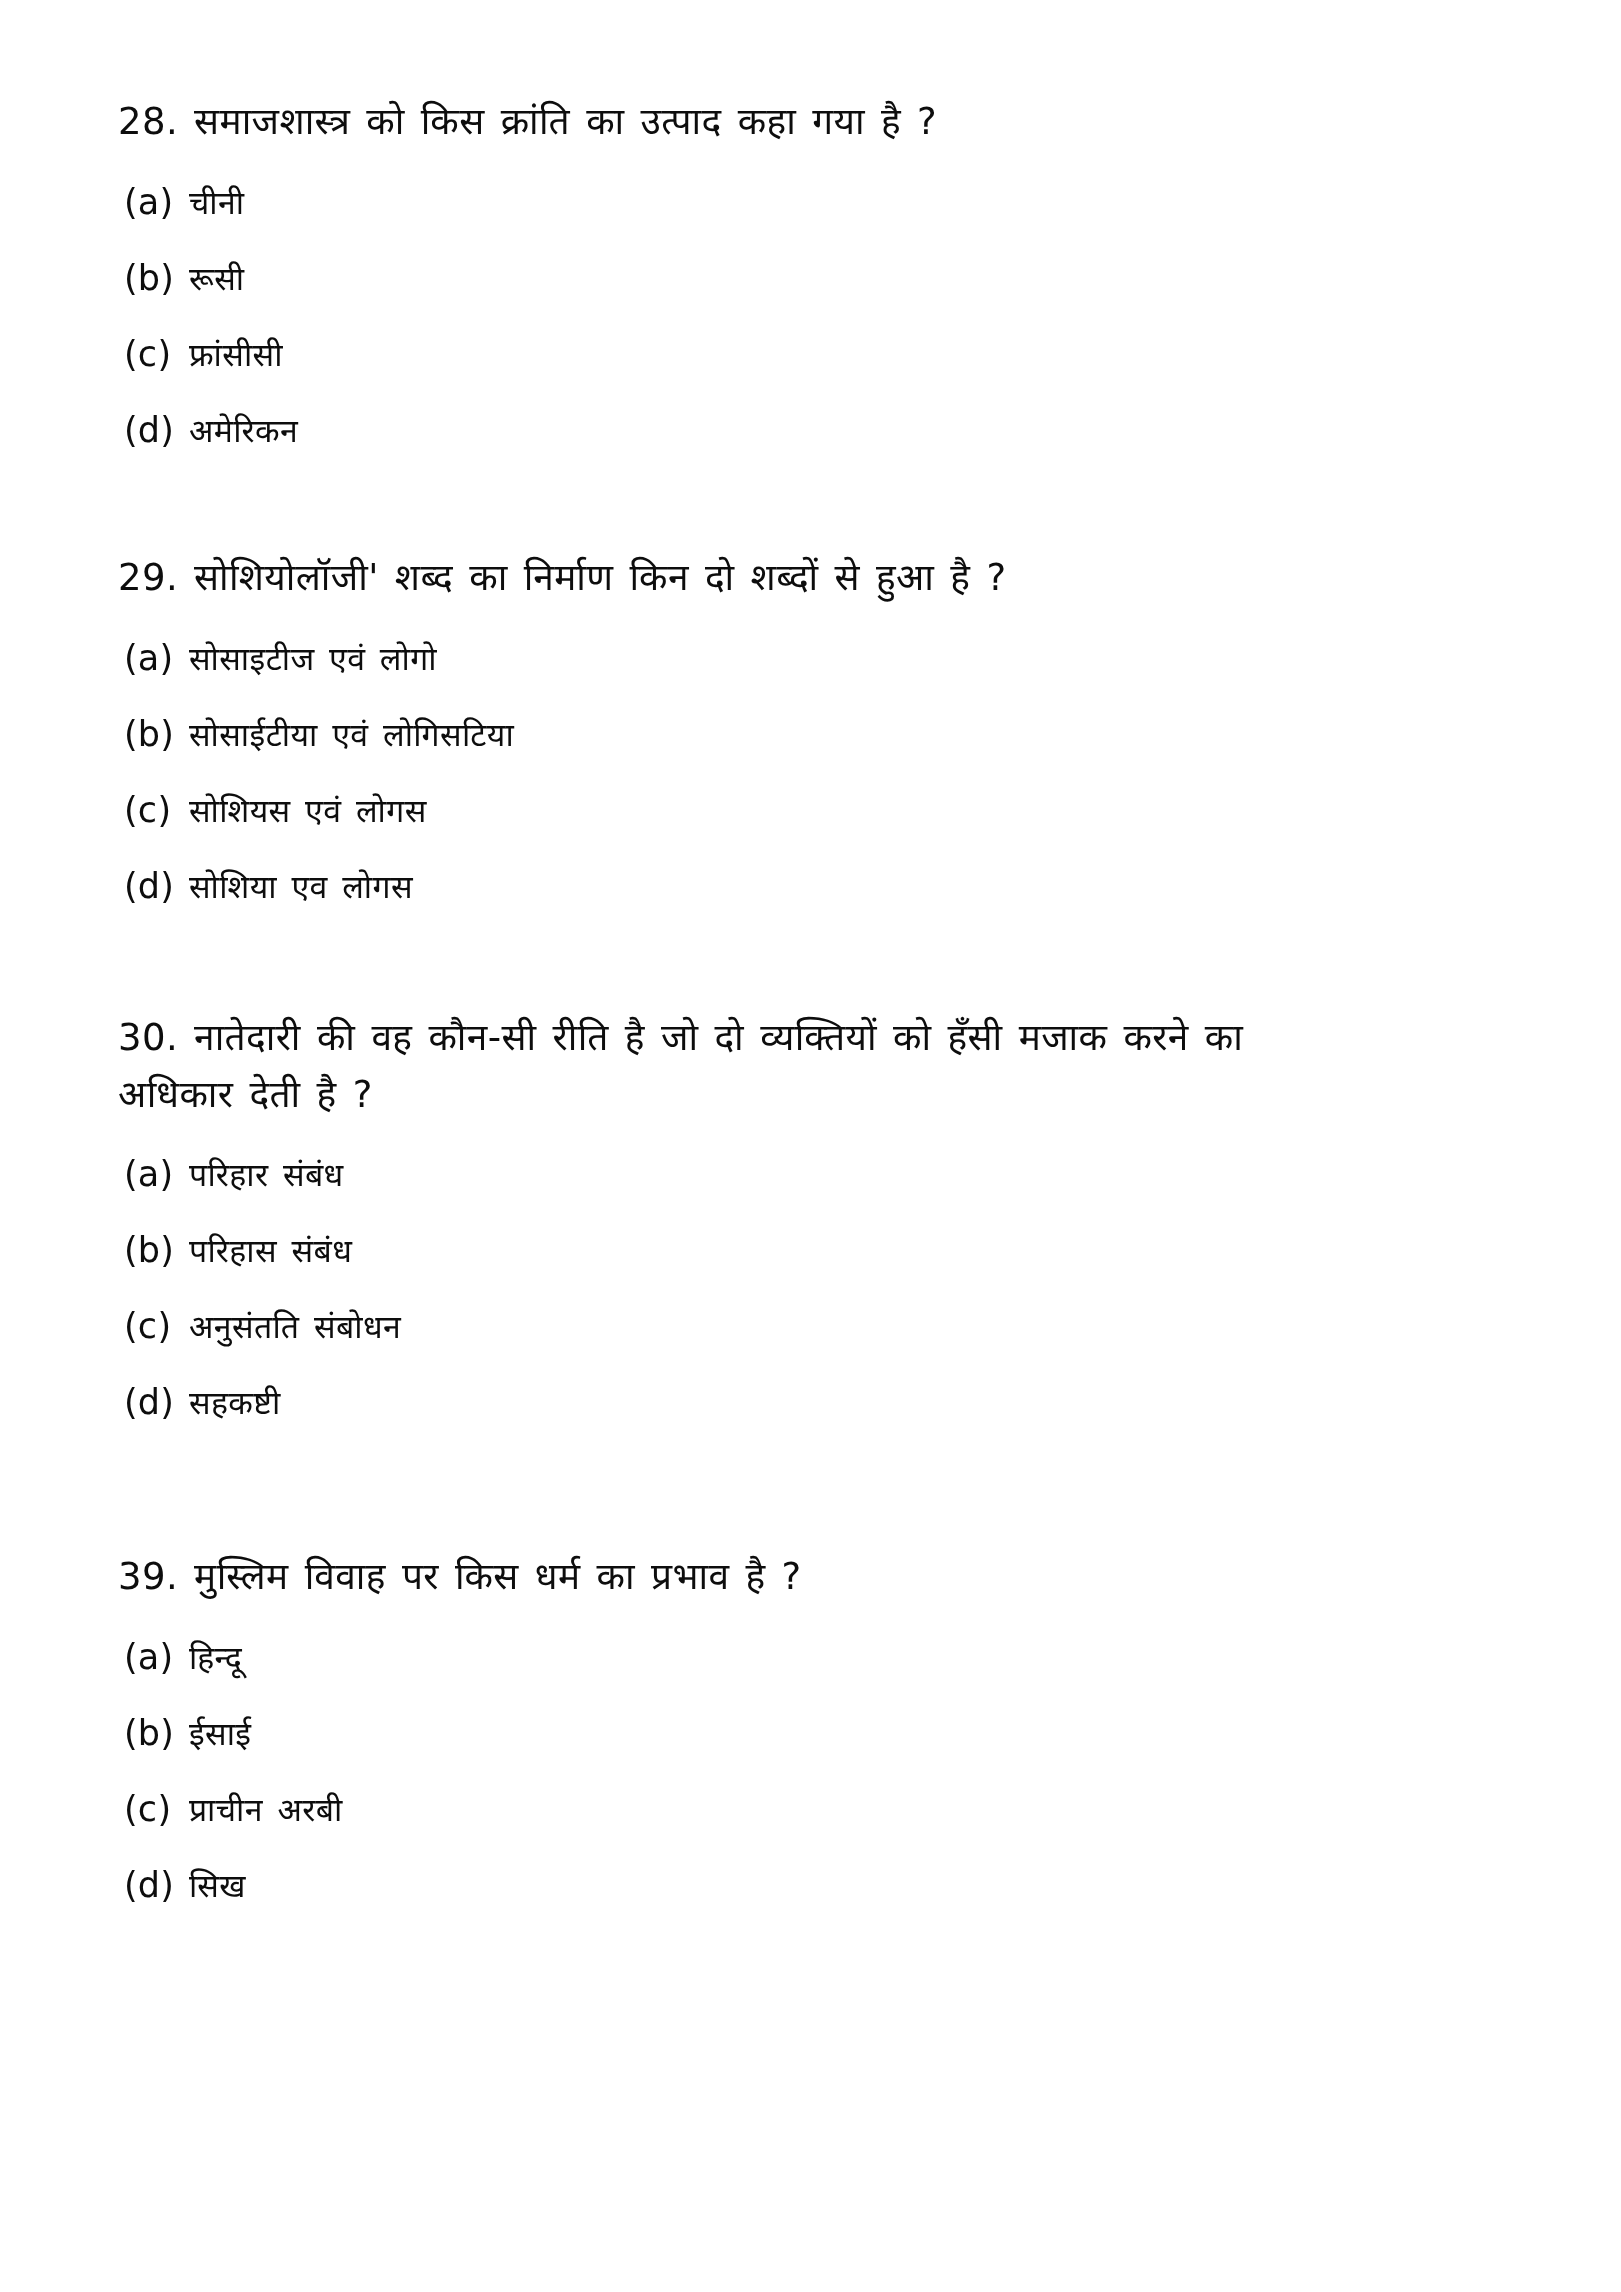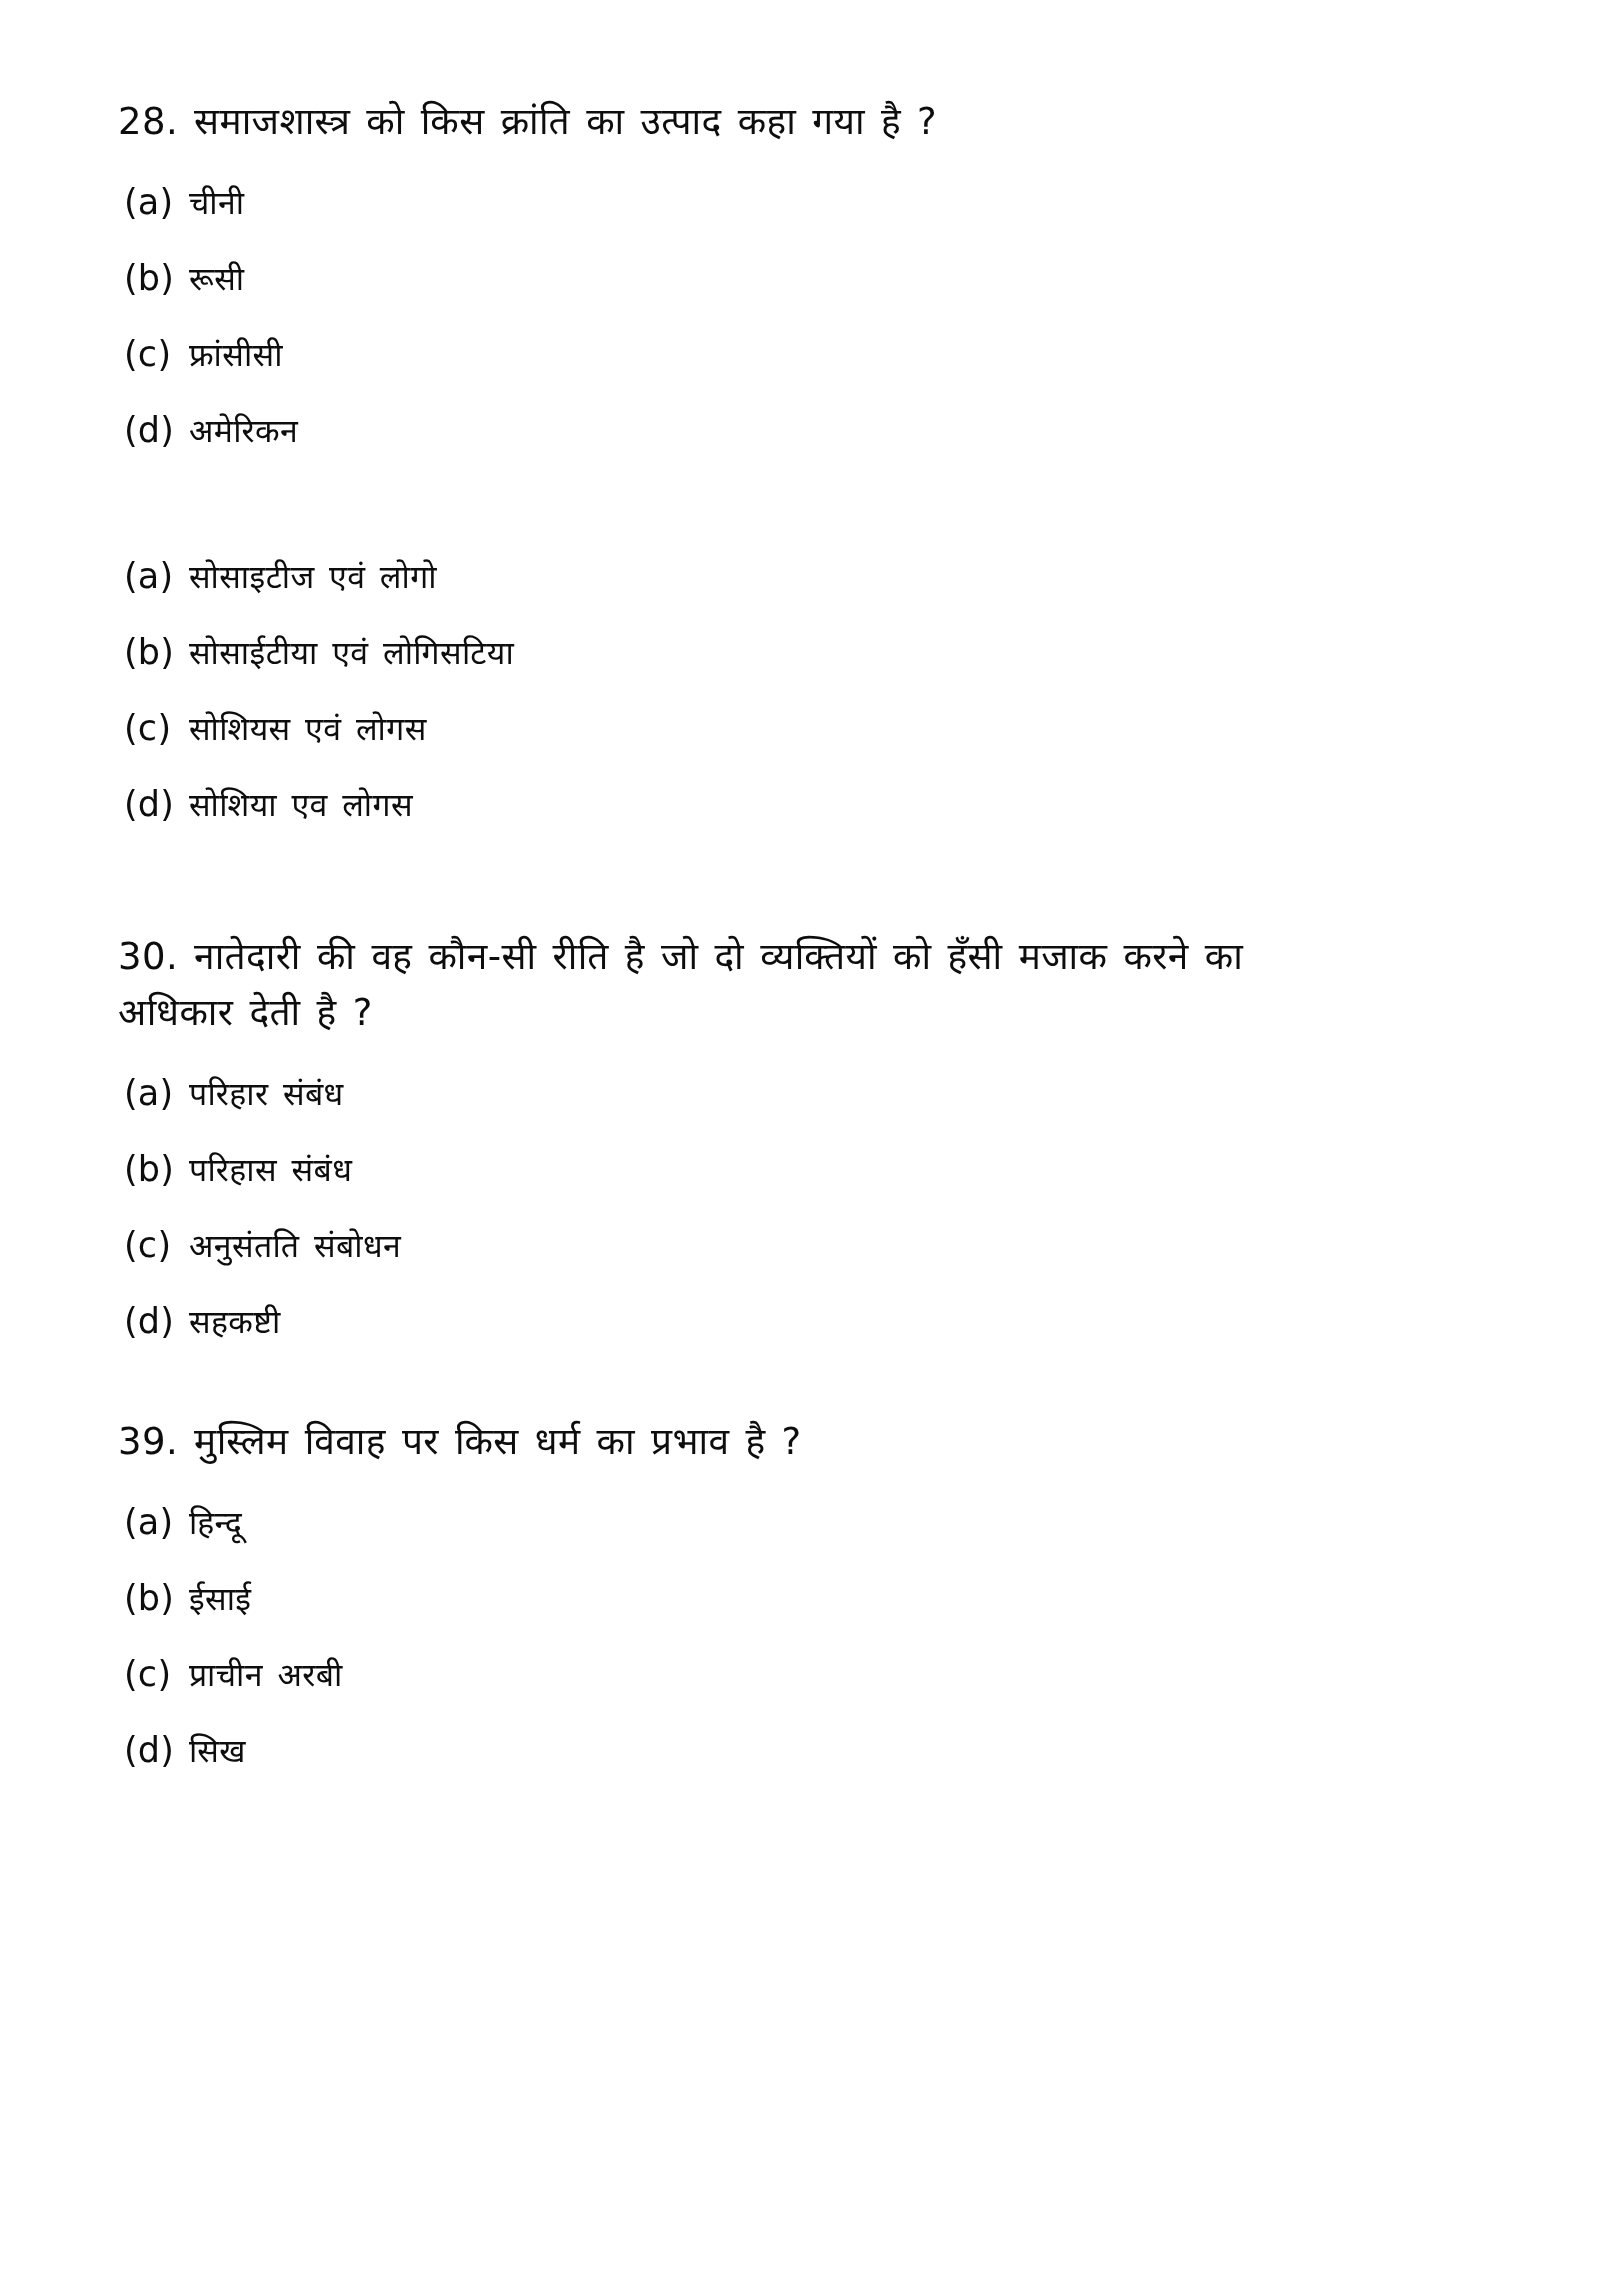--- a/index.html
+++ b/index.html
@@ -75,21 +75,21 @@
     font-size: 32px;
     line-height: 1.5;
     color: #0d0d0d;
     letter-spacing: 0.4px;
     word-spacing: 3.9px;
   }
 
   
   .question-block[data-qindex="0"] { margin-bottom: 94px; }
   .question-block[data-qindex="1"] { margin-bottom: 98px; }
-  .question-block[data-qindex="2"] { margin-bottom: 67px; }
+  .question-block[data-qindex="2"] { margin-bottom: 120px; }
 </style>
 </head>
 <body>
 
 <div class="page">
   <div class="questions">
 
     <div class="question-block" data-qindex="0">
       <p class="question-text">28. समाजशास्त्र को किस क्रांति का उत्पाद कहा गया है  ?</p>
       <ul class="options">
@@ -106,20 +106,21 @@
           <span class="option-text">फ्रांसीसी</span>
         </li>
         <li class="option-row">
           <span class="option-label">(d)</span>
           <span class="option-text">अमेरिकन</span>
         </li>
       </ul>
     </div>
 
     <div class="question-block" data-qindex="1">
+      <p class="question-text">29. सोशियोलॉजी' शब्द का निर्माण किन दो शब्दों से हुआ है  ?</p>
       <ul class="options">
         <li class="option-row">
           <span class="option-label">(a)</span>
           <span class="option-text">सोसाइटीज एवं लोगो</span>
         </li>
         <li class="option-row">
           <span class="option-label">(b)</span>
           <span class="option-text">सोसाईटीया एवं लोगिसटिया</span>
         </li>
         <li class="option-row">

